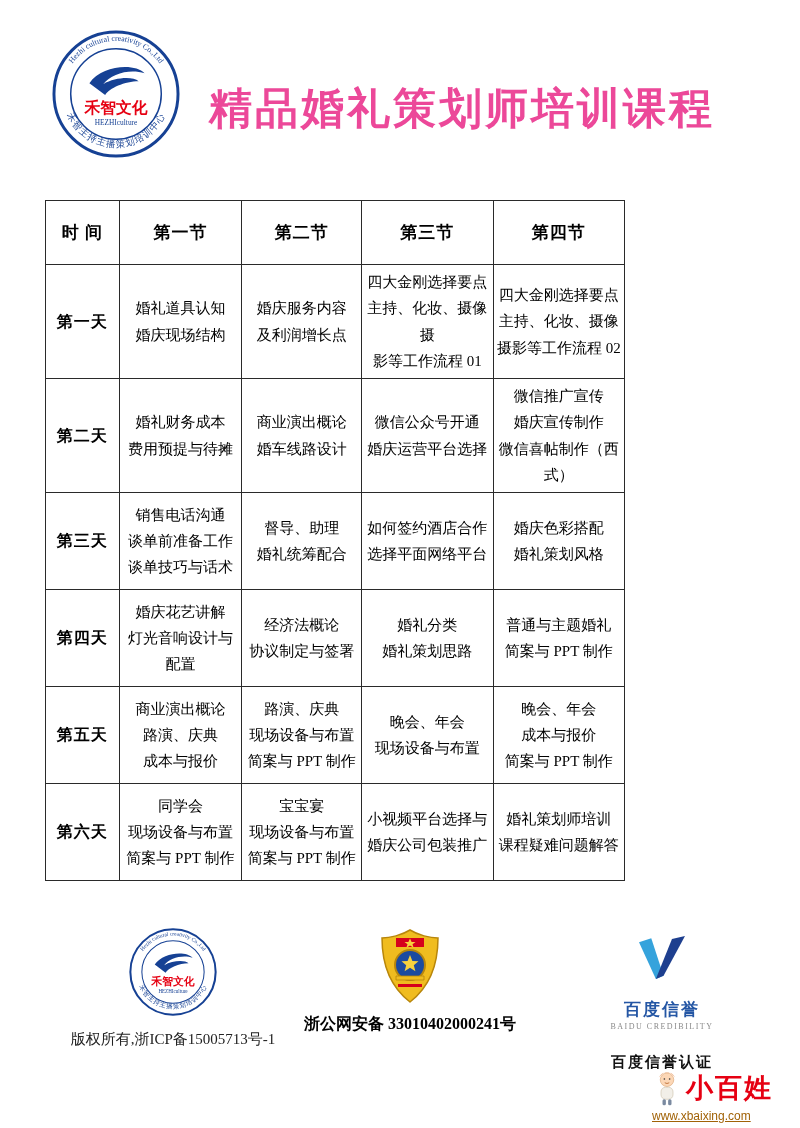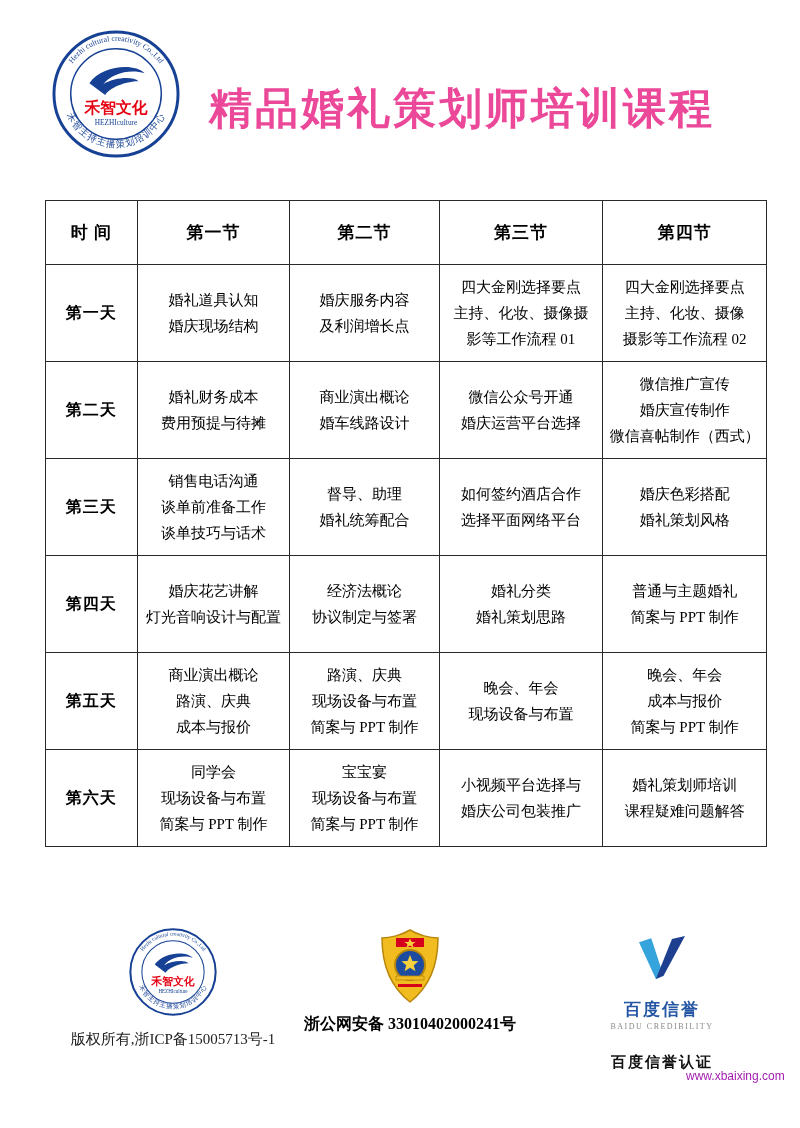--- a/index.html
+++ b/index.html
@@ -15,21 +15,21 @@
   
   .header-logo { position:absolute; left:52px; top:30px; width:128px; height:128px; }
   .page-title {
     position:absolute; left:178px; top:80px; width:568px;
     text-align:center; font-size:43px; font-weight:bold;
     letter-spacing:3px; color:#ec4899; white-space:nowrap;
   }
 
   
   table.schedule {
-    position:absolute; left:45px; top:200px; width:722px;
+    position:absolute; left:45px; top:200px; width:580px;
     border-collapse:collapse; table-layout:fixed;
   }
   .schedule th, .schedule td {
     border:1px solid #2a2a2a;
     text-align:center; vertical-align:middle;
     white-space:pre-line;
     padding:4px 2px;
   }
   .schedule th { height:64px; font-size:17px; font-weight:bold; letter-spacing:1px; }
   .schedule td { height:97px; font-size:15px; line-height:1.75; }
@@ -46,22 +46,22 @@
   .footer-right .baidu-cert  { margin-top:22px; font-size:15px; font-weight:bold; color:#111; letter-spacing:2px; }
 
   
   .watermark {
     position:absolute; right:8px; top:1068px; width:140px;
     color:#e60012; text-align:left;
   }
   .wm-top { display:flex; align-items:center; gap:4px; }
   .wm-name { font-size:27px; font-weight:bold; color:#e60012; letter-spacing:2px;
              font-family:"Liberation Sans", sans-serif; }
-  .wm-url  { font-size:12px; color:#a21caf; margin-top:1px; margin-left:34px;
-             font-family:"Liberation Sans", sans-serif; }
+  .wm-url  { font-size:12px; color:#a16207; margin-top:1px; 
+             font-family:"Liberation Sans", sans-serif;text-decoration:underline; }
 </style>
 </head>
 <body>
 
 <div class="page">
 
   <div class="header-logo">
     <svg viewBox="0 0 130 130" width="128" height="128">
       <defs>
         <path id="arcTopA" d="M 65 65 m -54 0 a 54 54 0 1 1 108 0" fill="none"></path>
@@ -217,16 +217,29 @@
     <svg viewBox="0 0 70 60" width="54" height="46">
       <polygon points="5,8 21,3 37,52 27,56" fill="#35a3dc"></polygon>
       <polygon points="65,0 48,4 27,56 37,52" fill="#1e3f8f"></polygon>
     </svg>
     <div class="baidu-title">百度信誉</div>
     <div class="baidu-sub">BAIDU CREDIBILITY</div>
     <div class="baidu-cert">百度信誉认证</div>
   </div>
 
   <div class="watermark">
+    <div class="wm-top">
+      <svg viewBox="0 0 40 52" width="30" height="40">
+        <path d="M9 12 q11 -15 22 0 q-4 -7 -11 -7 q-7 0 -11 7 z" fill="#e2762c"></path>
+        <circle cx="20" cy="15" r="9" fill="#fcd7b6" stroke="#d9a06b" stroke-width="0.8"></circle>
+        <circle cx="16.5" cy="14" r="1.1" fill="#333"></circle>
+        <circle cx="23.5" cy="14" r="1.1" fill="#333"></circle>
+        <path d="M17 19 q3 2 6 0" stroke="#b25b1e" stroke-width="1" fill="none"></path>
+        <rect x="12" y="25" width="16" height="16" rx="6" fill="#f2efe8" stroke="#cbbfa8" stroke-width="0.8"></rect>
+        <rect x="14" y="41" width="4.5" height="8" rx="2" fill="#7a8aa0"></rect>
+        <rect x="21.5" y="41" width="4.5" height="8" rx="2" fill="#7a8aa0"></rect>
+      </svg>
+      <span class="wm-name">小百姓</span>
+    </div>
     <div class="wm-url">www.xbaixing.com</div>
   </div>
 
 </div>
 
 </body></html>

